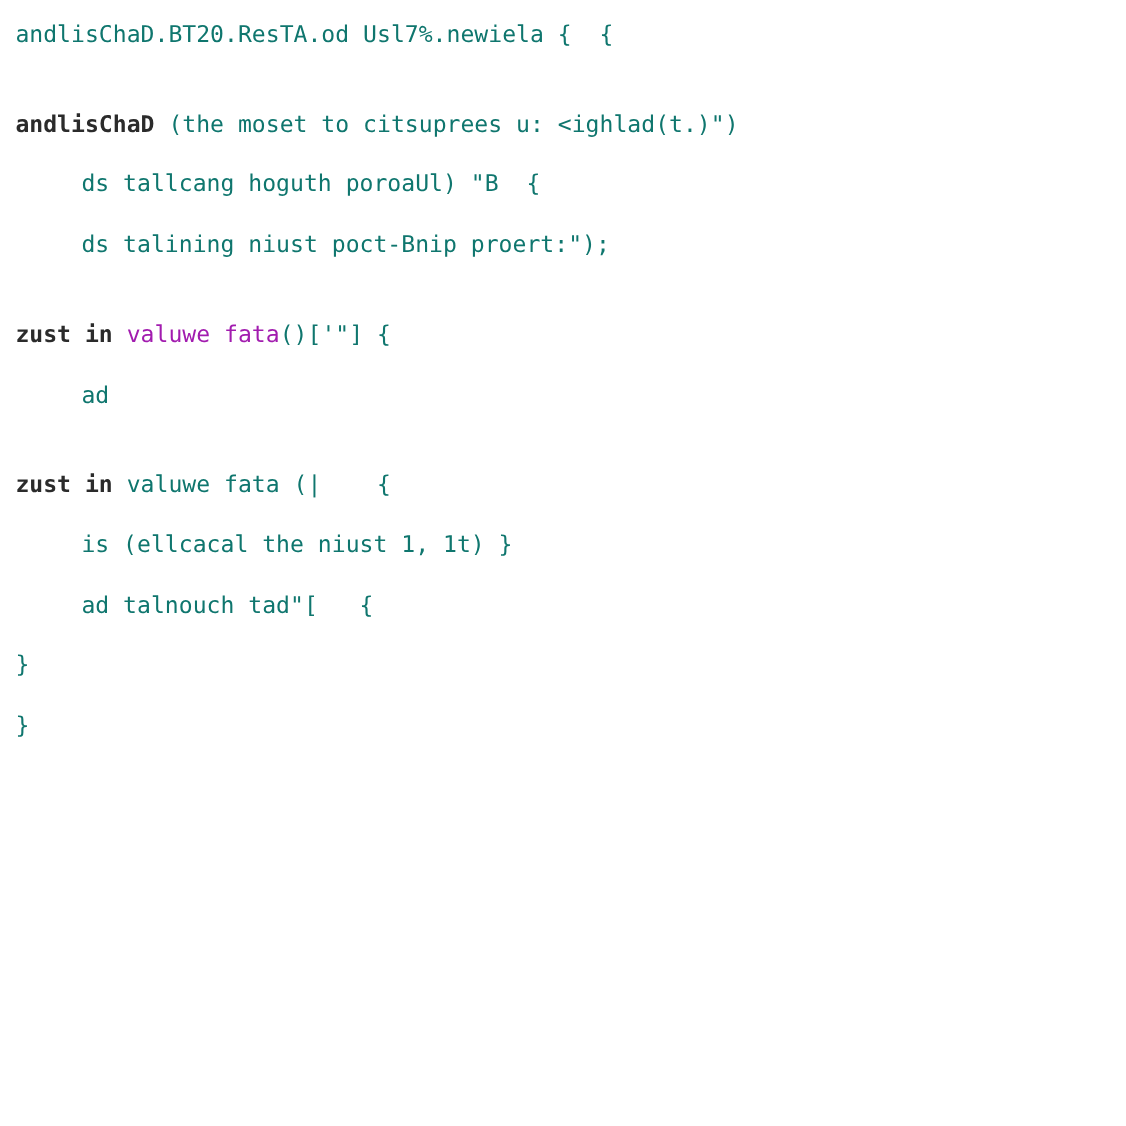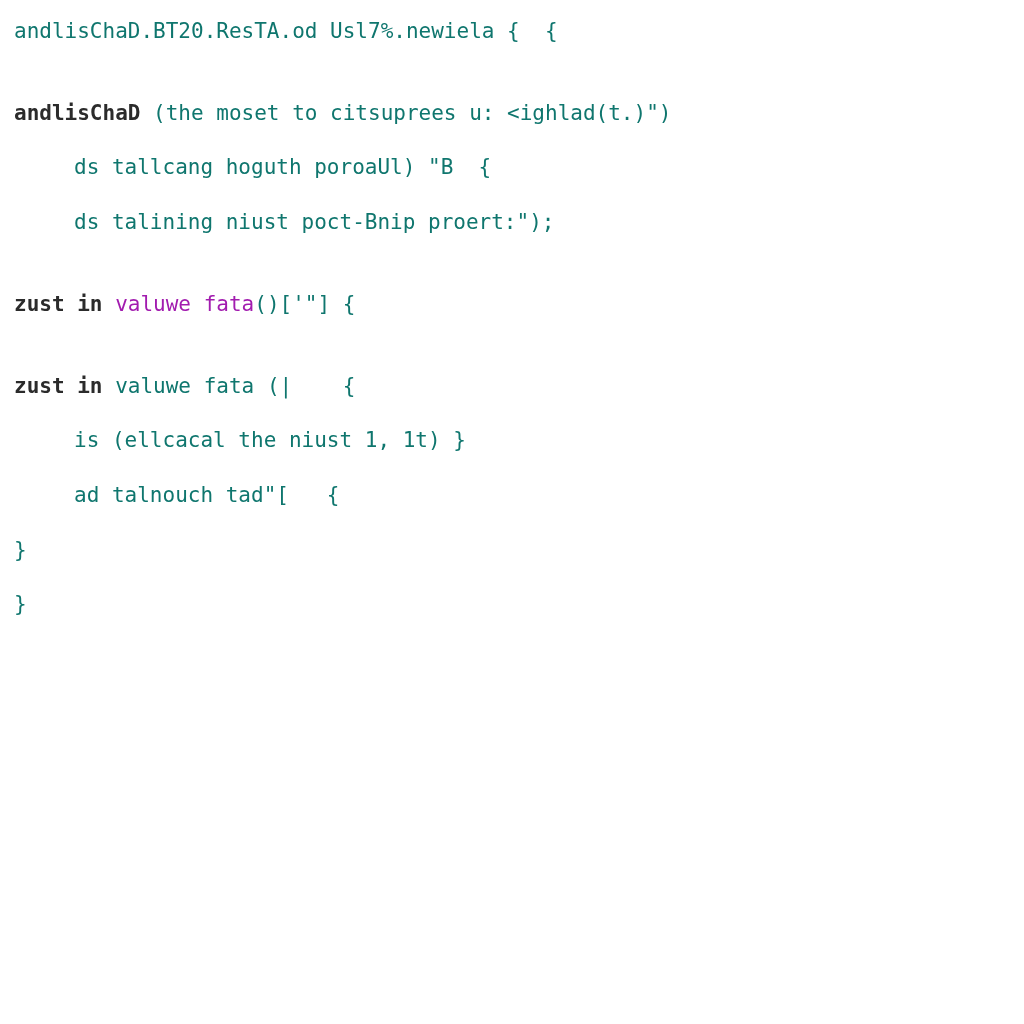--- a/index.html
+++ b/index.html
@@ -30,19 +30,20 @@
 </head>
 <body>
 
 <pre><span class="line"><span class="txt">andlisChaD.BT20.ResTA.od Usl7%.newiela {  {</span></span>
 <span class="line"><span class="txt"></span></span>
 <span class="line"><span class="kw">andlisChaD</span><span class="txt"> (the moset to citsuprees u: &lt;ighlad(t.)")</span></span>
 <span class="line indent1"><span class="txt">ds tallcang hoguth poroaUl) "B  {</span></span>
 <span class="line indent1"><span class="txt">ds talining niust poct-Bnip proert:");</span></span>
 <span class="line"><span class="txt"></span></span>
 <span class="line"><span class="kw">zust in</span><span class="fn"> valuwe fata</span><span class="txt">()['"] {</span></span>
+<span class="line indent1"><span class="txt">ad</span></span>
 <span class="line"><span class="txt"></span></span>
 <span class="line"><span class="kw">zust in</span><span class="txt"> valuwe fata </span><span class="txt">(|    {</span></span>
 <span class="line indent1"><span class="txt">is (ellcacal the niust 1, 1t) }</span></span>
 <span class="line indent1"><span class="txt">ad talnouch tad"[   {</span></span>
 <span class="line"><span class="txt">}</span></span>
 <span class="line"><span class="txt">}</span></span>
 </pre>
 
 </body></html>

